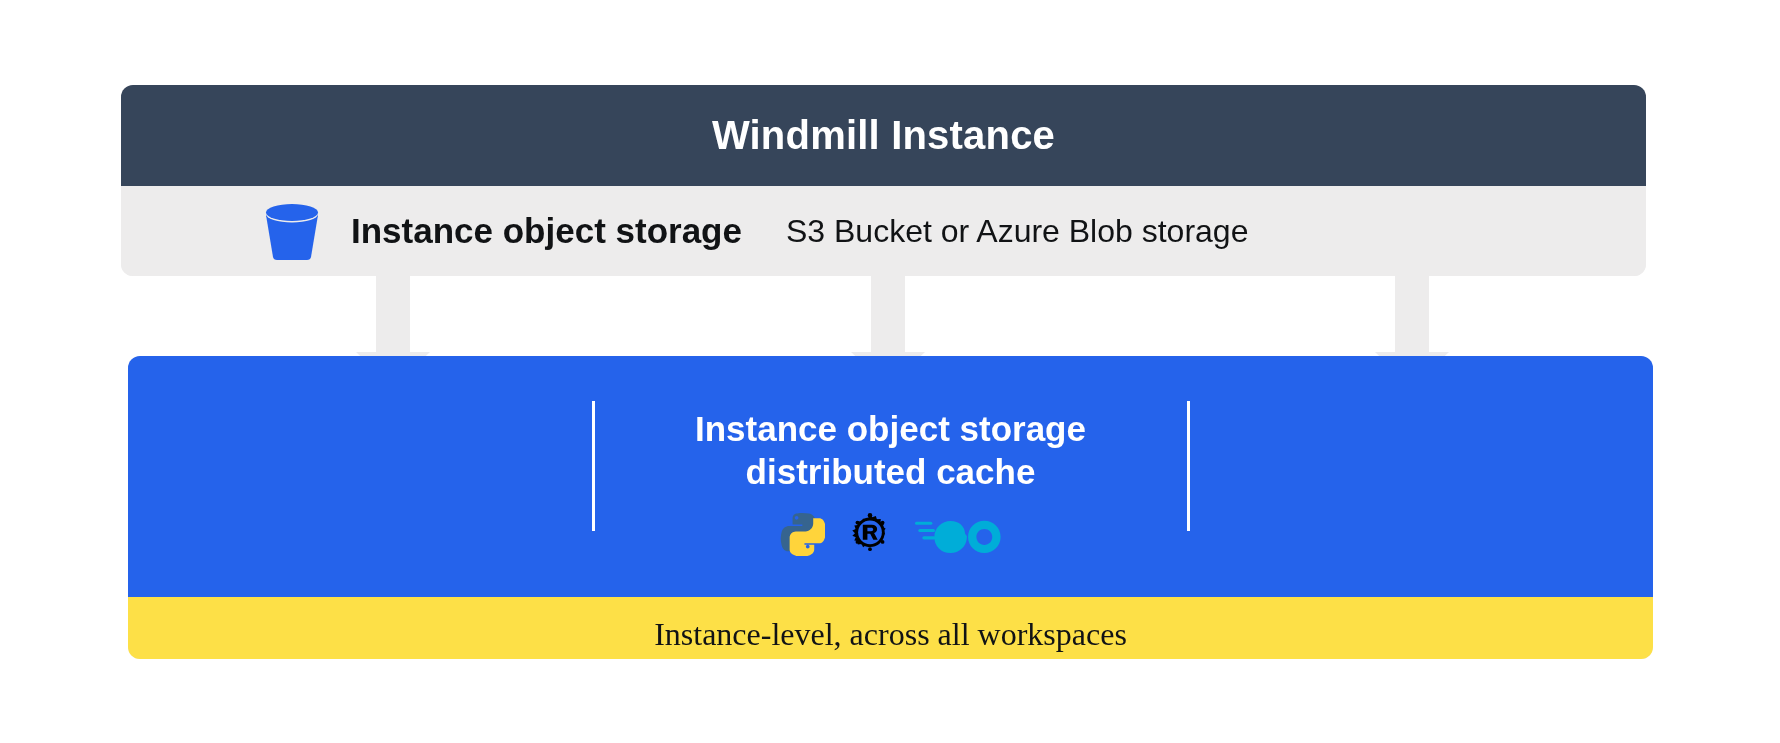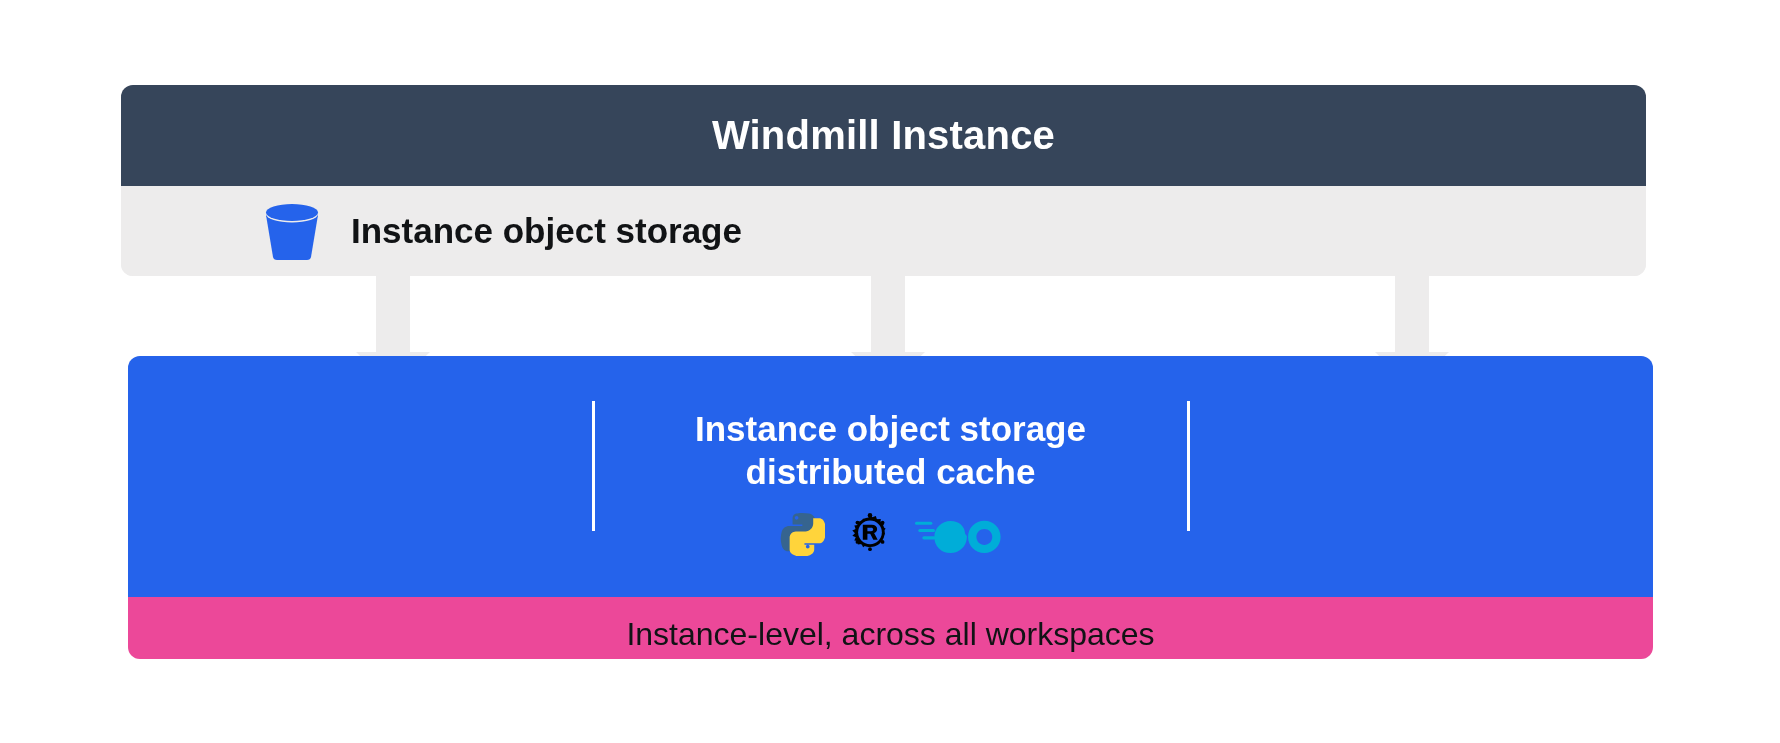--- a/index.html
+++ b/index.html
@@ -152,24 +152,25 @@
     align-items: center;
     gap: 22px;
     margin-top: 17px;
   }
   .lang-logo {
     display: block;
   }
 
   .footer-row {
     height: 74px;
-    background: #ec4899;
+    background: #fde047;
     display: flex;
     align-items: center;
     justify-content: center;
+    font-family: Liberation Serif, serif;
   }
   .footer-text {
     font-size: 32px;
     color: #111315;
     font-weight: normal;
   }
 </style>
 </head>
 <body>
 
@@ -182,20 +183,21 @@
     </div>
 
     <div class="storage-row">
       <svg class="bucket-icon" viewBox="0 0 62 58">
         <path d="M5 12 L12 54 Q12.6 57 16 57 L46 57 Q49.4 57 50 54 L57 12 Z" fill="#2563eb"></path>
         <ellipse cx="31" cy="12" rx="26" ry="8.5" fill="#2563eb"></ellipse>
         <ellipse cx="31" cy="11" rx="26" ry="8.5" fill="#edecec"></ellipse>
         <ellipse cx="31" cy="9.5" rx="26" ry="8.5" fill="#2563eb"></ellipse>
       </svg>
       <div class="storage-label">Instance object storage</div>
+      <div class="storage-sublabel">S3 Bucket or Azure Blob storage</div>
     </div>
   </div>
 
   <div class="arrow arrow-1">
     <div class="shaft"></div>
     <div class="head"></div>
   </div>
   <div class="arrow arrow-2">
     <div class="shaft"></div>
     <div class="head"></div>

